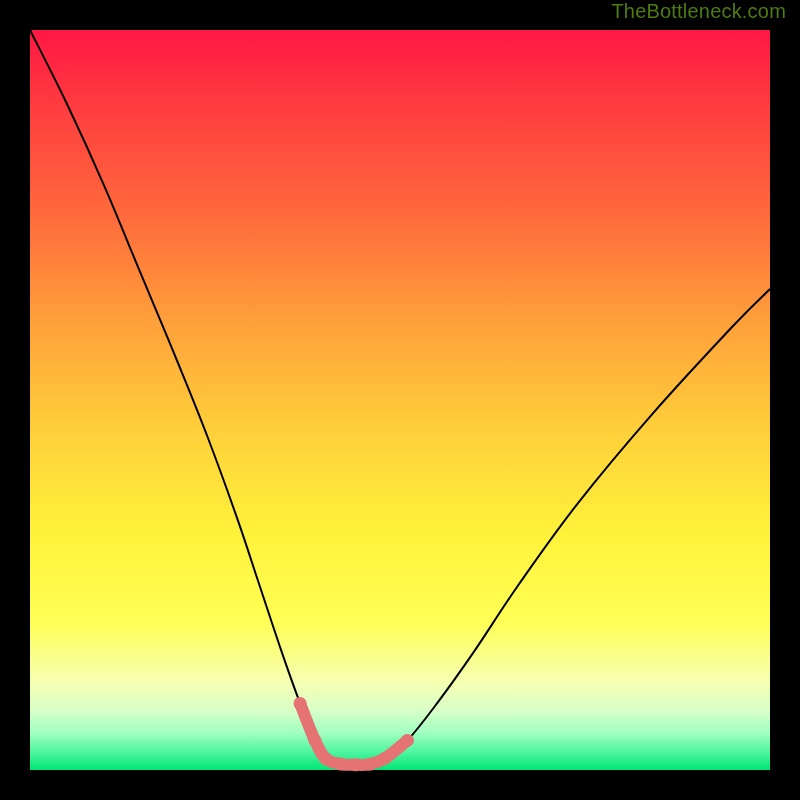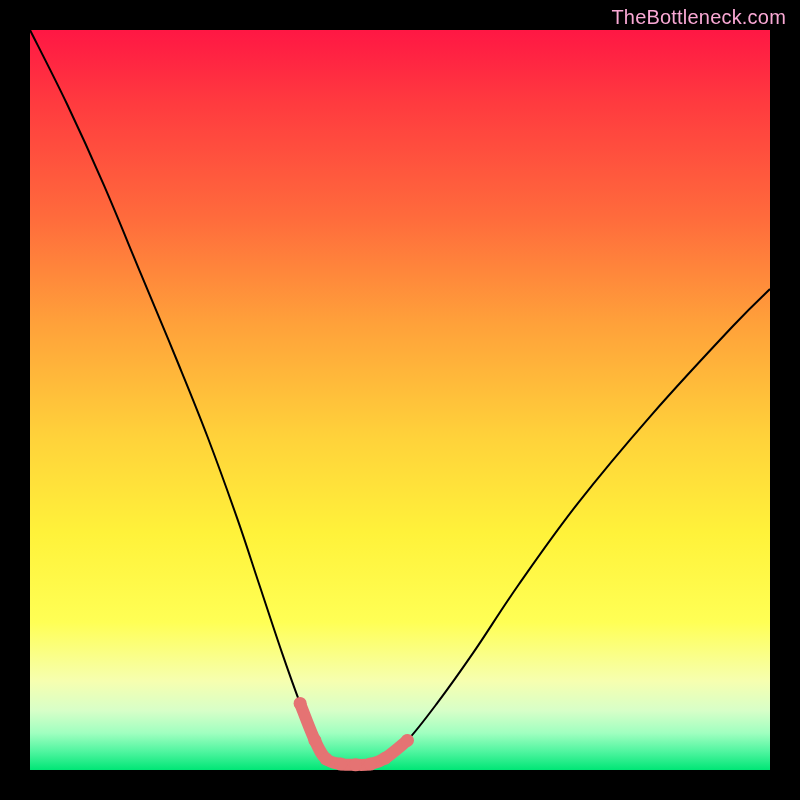--- a/index.html
+++ b/index.html
@@ -12,23 +12,23 @@
     font-family: Arial, Helvetica, sans-serif;
   }
   .frame {
     position: relative;
     width: 800px;
     height: 800px;
     background: #000;
   }
   .watermark {
     position: absolute;
-    top: 6px;
+    top: 0;
     right: 14px;
-    color: #f9a8d4;
+    color: #4d7c0f;
     font-size: 20px;
     font-weight: 500;
     letter-spacing: 0.2px;
     z-index: 10;
   }
   svg {
     position: absolute;
     top: 0;
     left: 0;
   }

